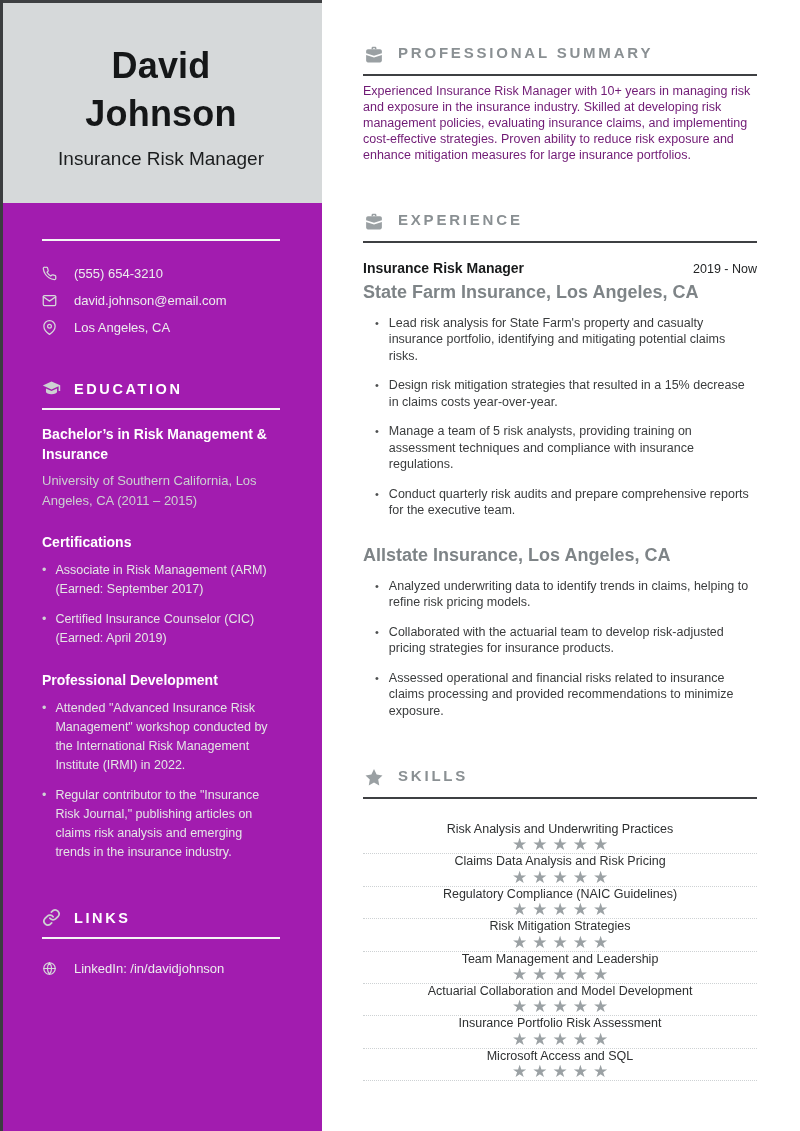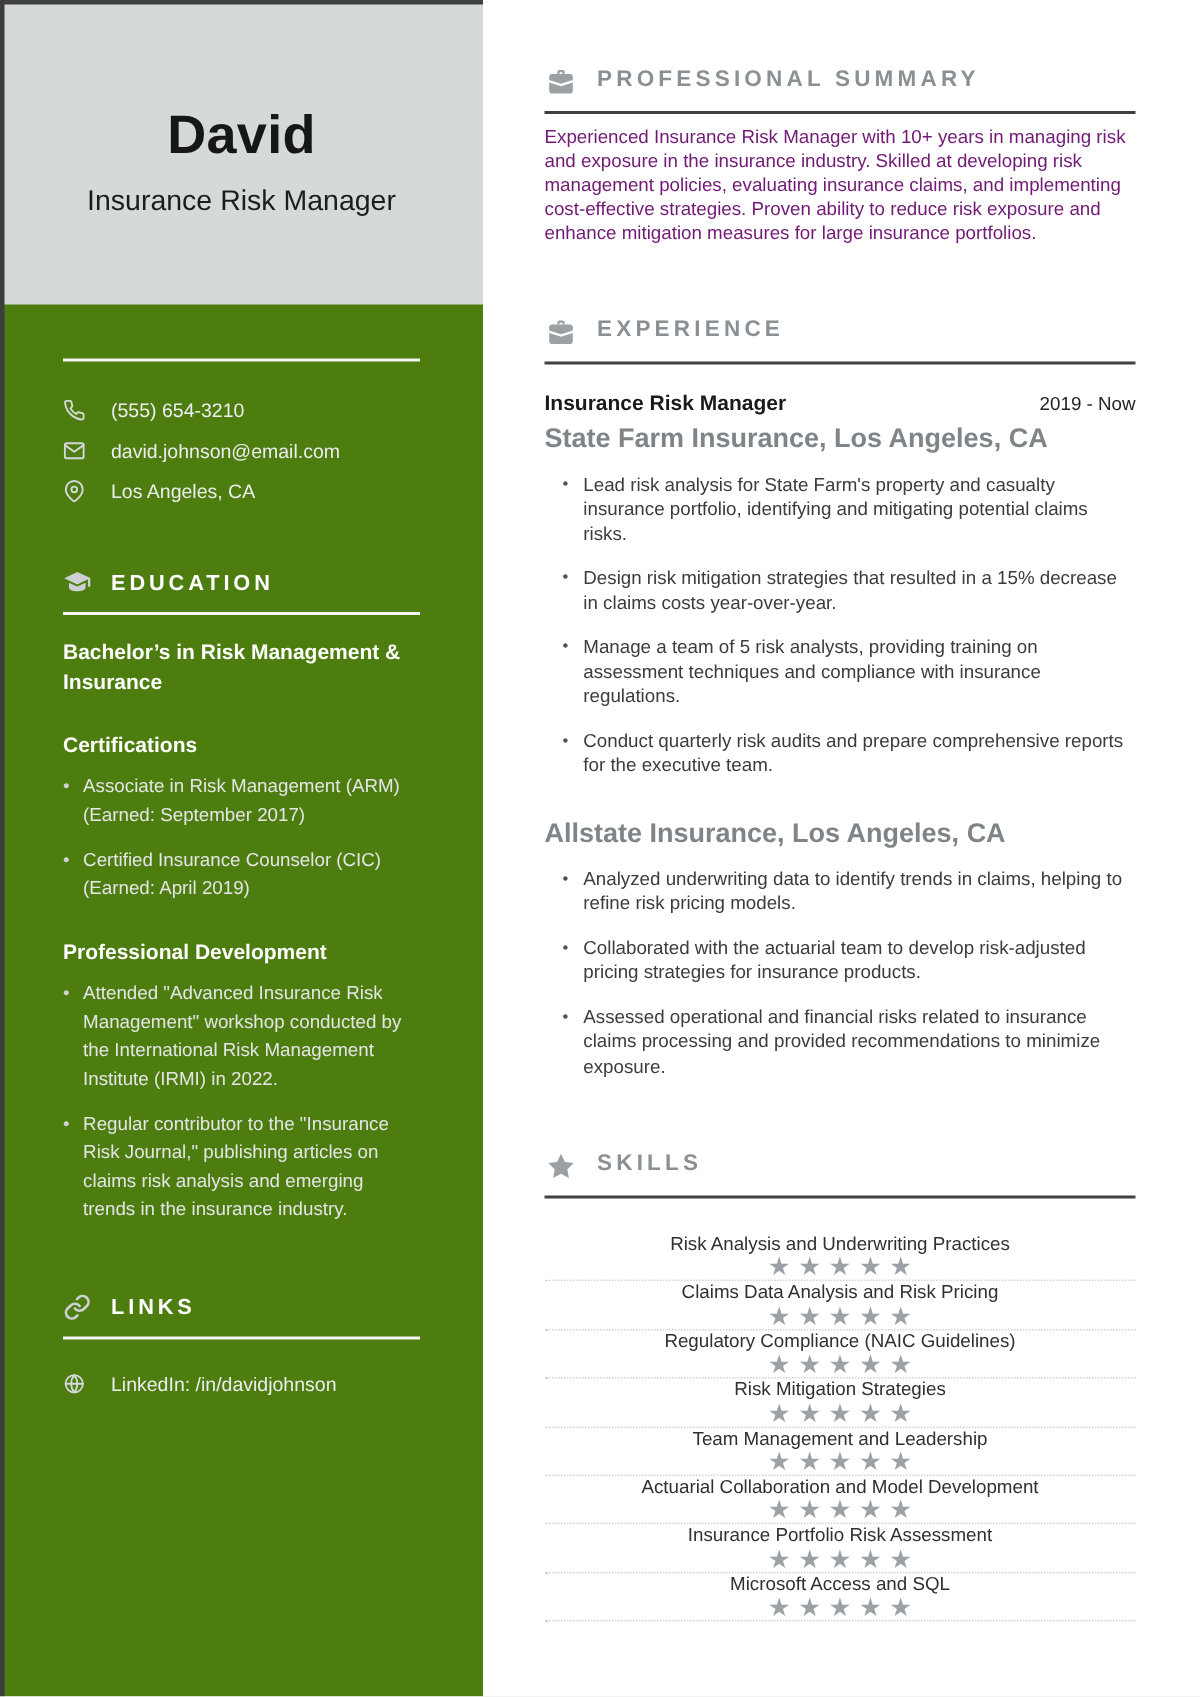--- a/index.html
+++ b/index.html
@@ -9,21 +9,21 @@
   .page {
     position:relative;
     width:800px; height:1131px;
     background:#ffffff;
     display:flex;
     margin:0 auto;
     overflow:hidden;
   }
 
   
-  .sidebar { width:322px; flex:0 0 322px; background:#4d7c0f; color:#e8eaea; }
+  .sidebar { width:322px; flex:0 0 322px; background:#a21caf; color:#e8eaea; }
   .page-edge { position:absolute; left:0; top:0; width:3px; height:100%; background:#3b3d3f; z-index:4; }
 
   .header-box {
     height:203px; background:#d6d9da;
     border-top:3px solid #3e4042;
     display:flex; flex-direction:column; align-items:center; justify-content:center;
     padding-top:6px;
   }
   .name {
     font-size:36px; font-weight:bold; color:#151718;
@@ -94,20 +94,21 @@
 <body>
 
 <div class="page">
   <div class="page-edge"></div>
 
   <aside class="sidebar">
 
     <div class="header-box">
       <div class="name">
         <div>David</div>
+        <div>Johnson</div>
       </div>
       <div class="job-title">Insurance Risk Manager</div>
     </div>
 
     <div class="sidebar-content">
 
       <section class="contact-section">
         <div class="rule-light"></div>
 
         <div class="contact-list">
@@ -146,20 +147,21 @@
             <svg viewBox="0 0 24 24" width="100%" height="100%" fill="currentColor">
               <path d="M12 3 1 8.2l11 5.2 9-4.3v6.2h2V8z"></path>
               <path d="M5 11.9v4.1c0 1.8 3.1 3.2 7 3.2s7-1.4 7-3.2v-4.1l-7 3.3z"></path>
             </svg>
           </span>
           <span class="htext">EDUCATION</span>
         </div>
         <div class="rule-light"></div>
 
         <div class="edu-degree">Bachelor’s in Risk Management &amp; Insurance</div>
+        <div class="edu-school">University of Southern California, Los Angeles, CA (2011 – 2015)</div>
 
         <div class="edu-subhead">Certifications</div>
         <ul class="s-bullets">
           <li>
             <span class="dot">•</span>
             <span>Associate in Risk Management (ARM) (Earned: September 2017)</span>
           </li>
           <li>
             <span class="dot">•</span>
             <span>Certified Insurance Counselor (CIC) (Earned: April 2019)</span>

